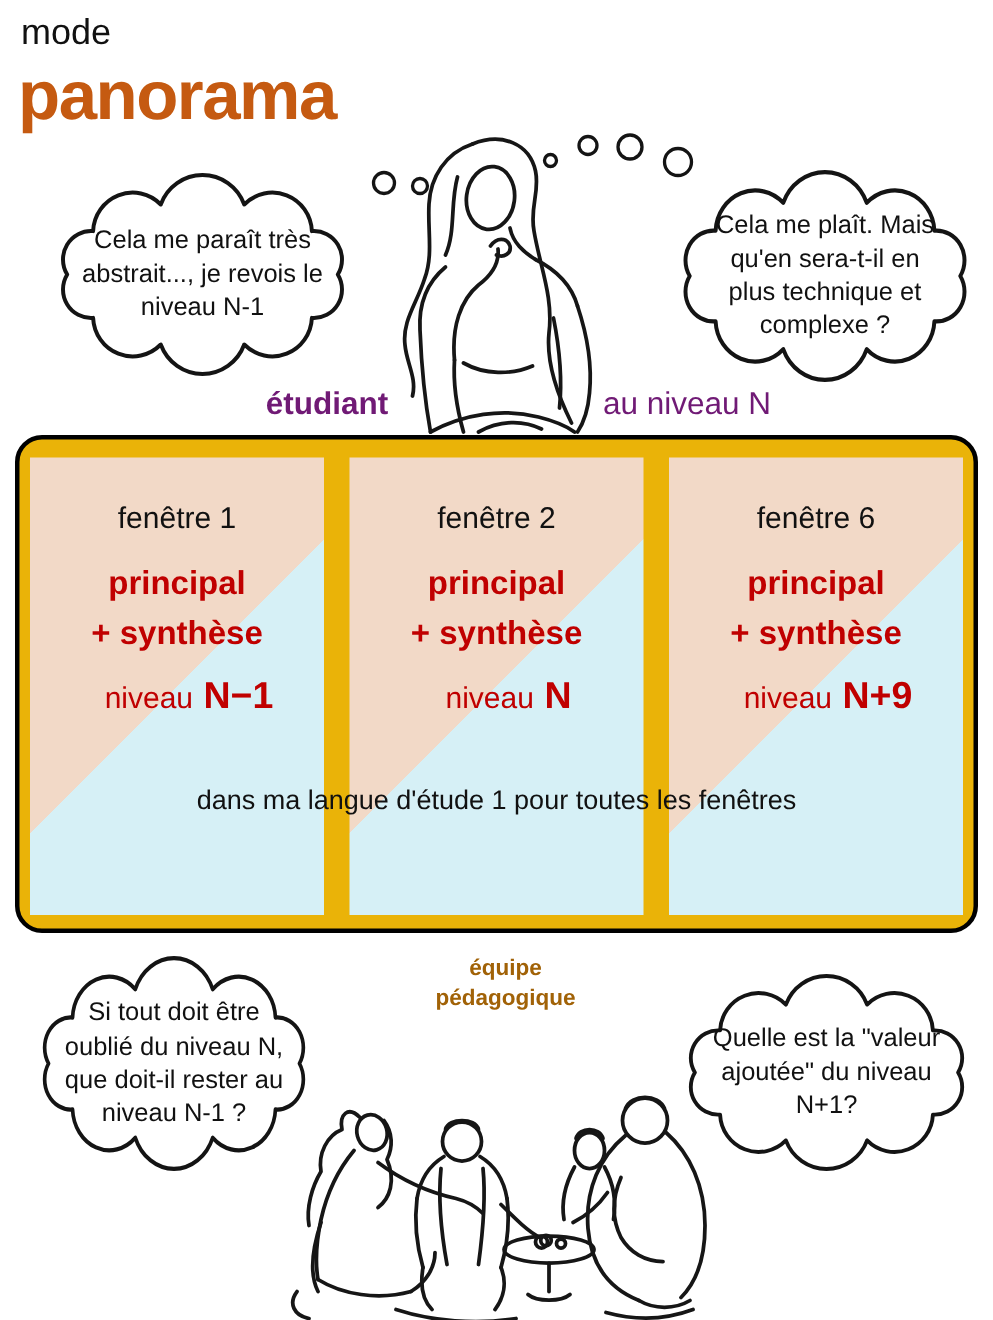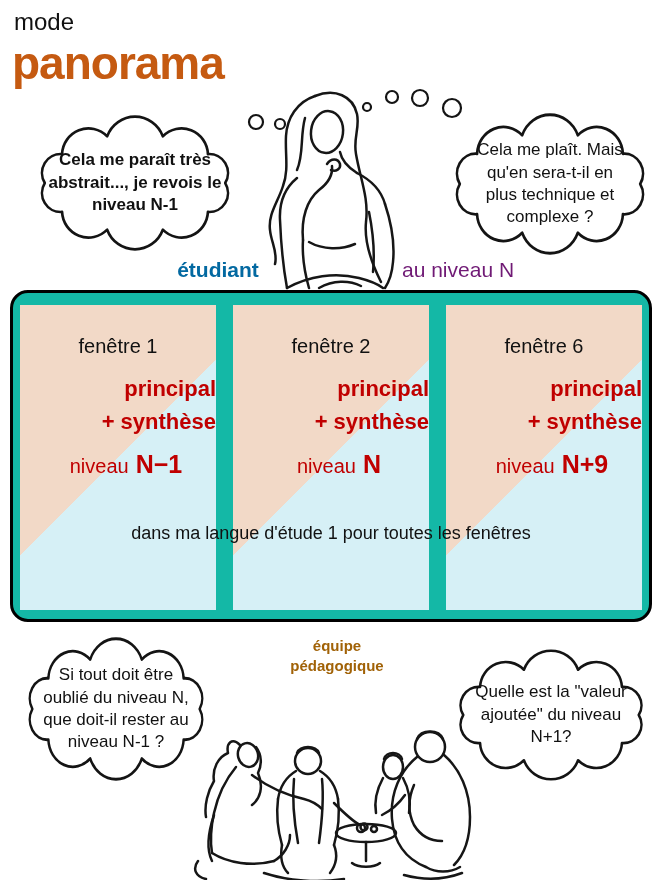--- a/index.html
+++ b/index.html
@@ -18,32 +18,32 @@
   .bubble-text{position:relative;z-index:1;text-align:center;font-size:17px;line-height:1.32;color:#111;}
 
   
   .sketch{position:absolute;overflow:visible;}
   .sketch path,.sketch ellipse,.sketch circle{fill:none;stroke:#161616;stroke-width:2.5;
           stroke-linecap:round;stroke-linejoin:round;}
   .sketch .fillw{fill:#fff;}
   .dots circle{fill:#fff;stroke:#141414;stroke-width:2.2;}
 
   
-  .role-student{left:158px;top:258px;width:120px;text-align:center;font-size:21px;font-weight:bold;color:#0369a1;}
+  .role-student{left:158px;top:258px;width:120px;text-align:center;font-size:21px;font-weight:bold;color:#701a75;}
   .level-n{left:402px;top:258px;font-size:21px;color:#701a75;}
   .role-team{left:232px;top:636px;width:210px;text-align:center;font-size:15px;font-weight:bold;
              color:#a16207;line-height:1.35;}
 
   
   .panel{position:absolute;left:10px;top:290px;width:642px;height:332px;box-sizing:border-box;
-         background:#14b8a6;border:3px solid #000;border-radius:18px;
+         background:#eab308;border:3px solid #000;border-radius:18px;
          display:flex;gap:17px;padding:12px 7px 9px;}
   .win{flex:1;background:linear-gradient(135deg,#F2D9C7 50%,#D6F0F6 50%);text-align:center;}
   .win-title{margin-top:30px;font-size:20px;color:#111;}
-  .win-main{margin-top:14px;font-size:22px;font-weight:bold;color:#C00000;line-height:1.5;text-align:right;}
+  .win-main{margin-top:14px;font-size:22px;font-weight:bold;color:#C00000;line-height:1.5;}
   .win-level{margin-top:12px;font-size:20px;color:#C00000;margin-left:16px;}
   .win-level .lv{font-size:25px;font-weight:bold;margin-left:7px;}
   .panel-note{position:absolute;left:0;right:0;top:230px;text-align:center;font-size:18px;color:#111;z-index:2;}
 </style>
 </head>
 <body>
 
 <svg width="0" height="0" style="position:absolute">
   <defs>
     <path id="cloudPath" d="M182,60 A17,17 0 0 1 166.3,85.9 A24,24 0 0 1 125.3,101.8 A27,27 0 0 1 74.7,101.8
@@ -77,21 +77,21 @@
 
   <svg class="sketch dots" style="left:248px;top:88px;width:216px;height:50px;" viewBox="0 0 216 50">
     <circle cx="8" cy="34" r="7"></circle>
     <circle cx="32" cy="36" r="5"></circle>
     <circle cx="119" cy="19" r="4"></circle>
     <circle cx="144" cy="9" r="6"></circle>
     <circle cx="172" cy="10" r="8"></circle>
     <circle cx="204" cy="20" r="9"></circle>
   </svg>
 
-  <div class="bubble" style="left:25px;top:116px;width:220px;height:134px;font-weight:bold;">
+  <div class="bubble" style="left:25px;top:116px;width:220px;height:134px;">
     <svg class="cloud" viewBox="0 0 200 120" preserveAspectRatio="none">
         <use href="#cloudPath"></use>
       </svg>
     <div class="bubble-text">
       <div>Cela me paraît très</div>
       <div>abstrait..., je revois le</div>
       <div>niveau N-1</div>
     </div>
   </div>
 

